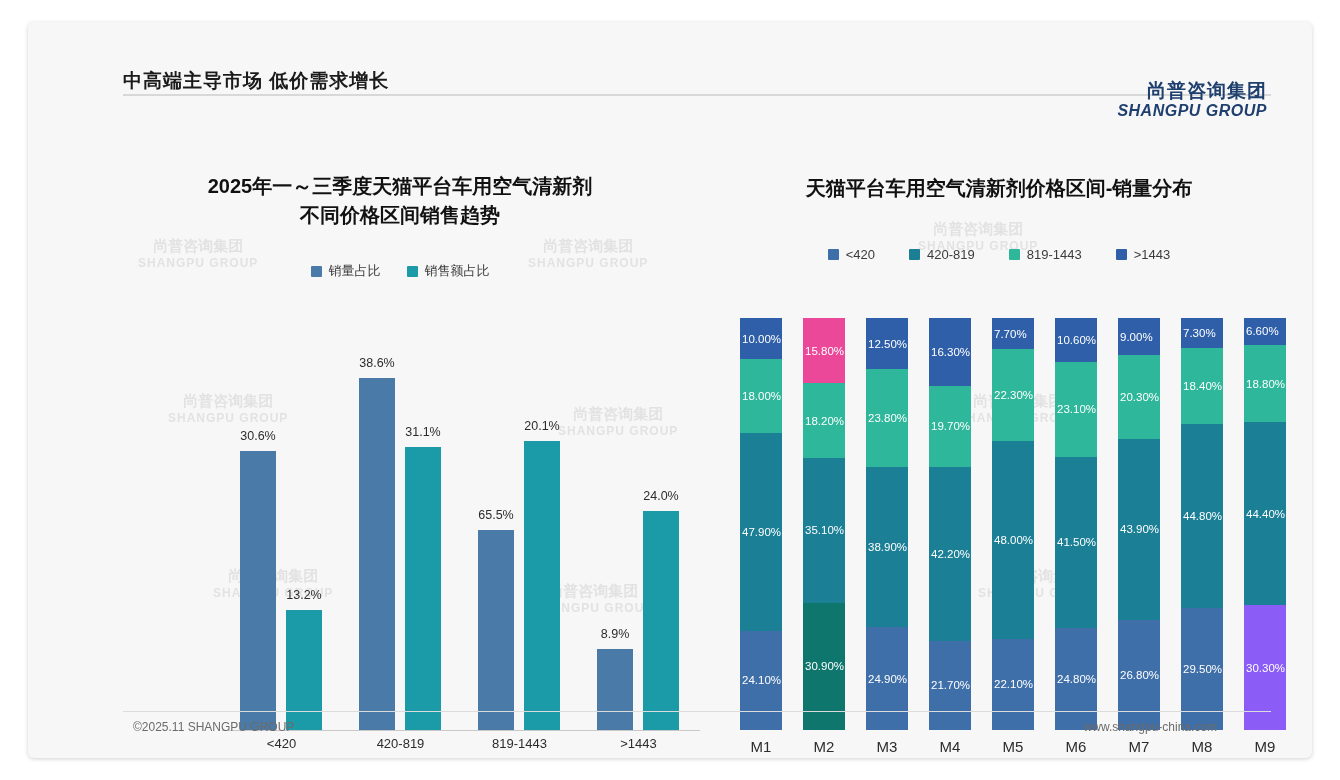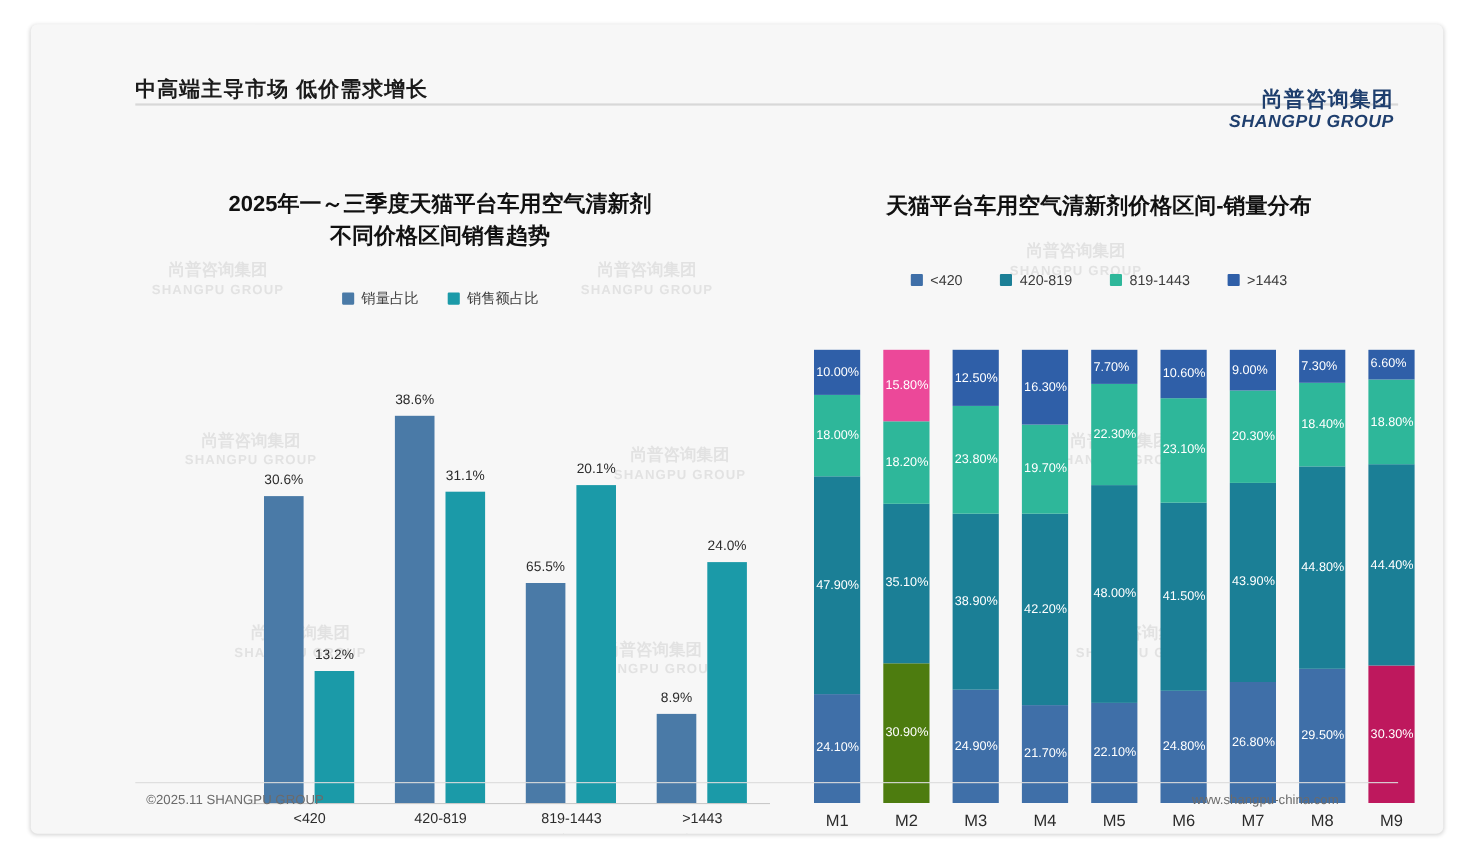--- a/index.html
+++ b/index.html
@@ -418,21 +418,21 @@
           </div>
           <div class="seg" style="bottom:72.0%; height:18.0%; background:#2eb79a;">
             <span>18.00%</span>
           </div>
           <div class="seg" style="bottom:90.0%; height:10.0%; background:#2f5fa8;">
             <span>10.00%</span>
           </div>
         </div>
 
         <div class="stack-col" style="left:63px;">
-          <div class="seg" style="bottom:0; height:30.9%; background:#4d7c0f;">
+          <div class="seg" style="bottom:0; height:30.9%; background:#0f766e;">
             <span>30.90%</span>
           </div>
           <div class="seg" style="bottom:30.9%; height:35.1%; background:#1b7f96;">
             <span>35.10%</span>
           </div>
           <div class="seg" style="bottom:66.0%; height:18.2%; background:#2eb79a;">
             <span>18.20%</span>
           </div>
           <div class="seg" style="bottom:84.2%; height:15.8%; background:#ec4899;">
             <span>15.80%</span>
@@ -523,21 +523,21 @@
           </div>
           <div class="seg" style="bottom:74.3%; height:18.4%; background:#2eb79a;">
             <span>18.40%</span>
           </div>
           <div class="seg" style="bottom:92.7%; height:7.3%; background:#2f5fa8;">
             <span>7.30%</span>
           </div>
         </div>
 
         <div class="stack-col" style="left:504px;">
-          <div class="seg" style="bottom:0; height:30.3%; background:#be185d;">
+          <div class="seg" style="bottom:0; height:30.3%; background:#8b5cf6;">
             <span>30.30%</span>
           </div>
           <div class="seg" style="bottom:30.3%; height:44.4%; background:#1b7f96;">
             <span>44.40%</span>
           </div>
           <div class="seg" style="bottom:74.7%; height:18.8%; background:#2eb79a;">
             <span>18.80%</span>
           </div>
           <div class="seg" style="bottom:93.5%; height:6.5%; background:#2f5fa8;">
             <span>6.60%</span>

